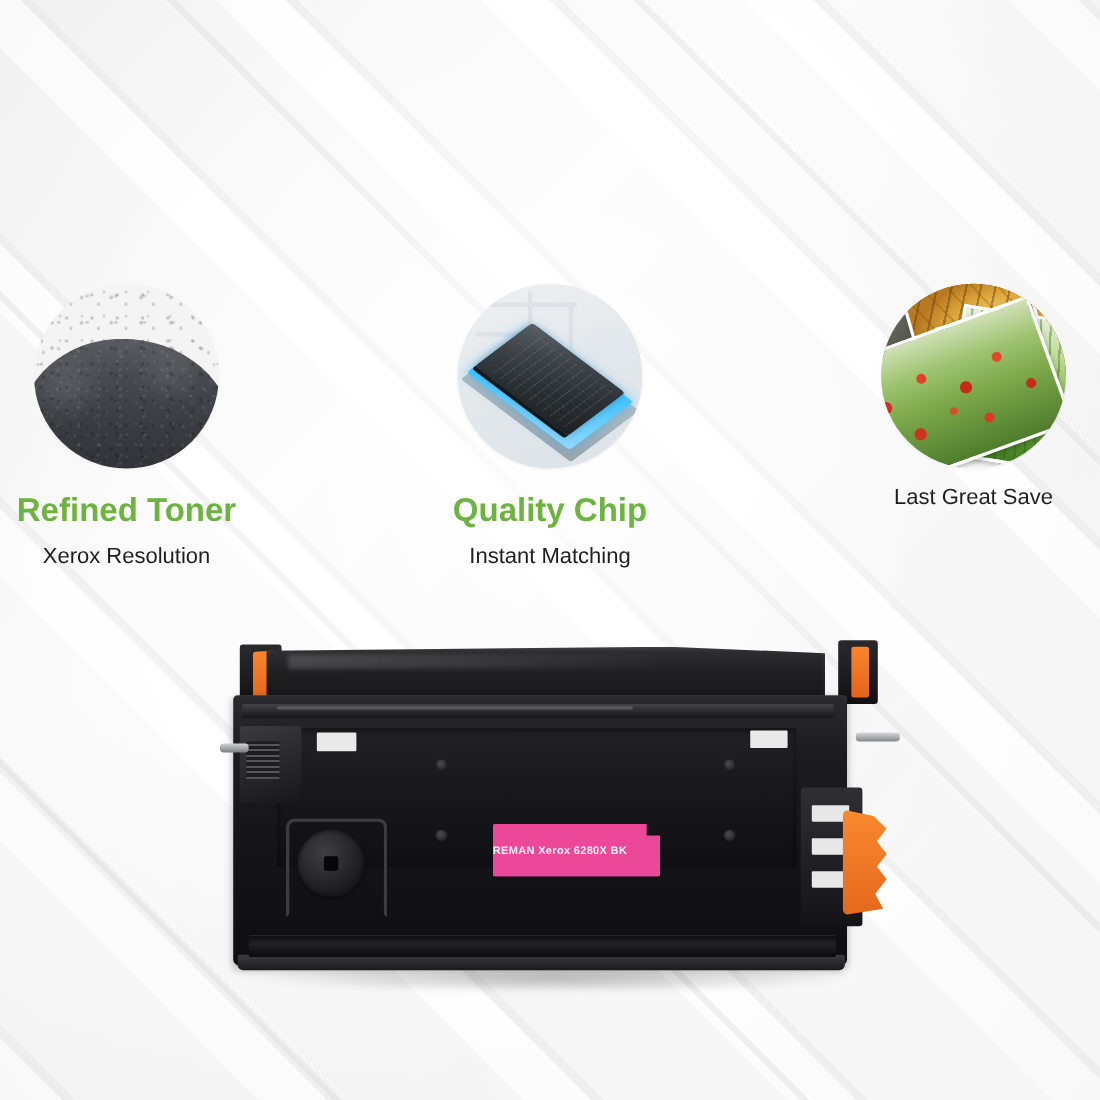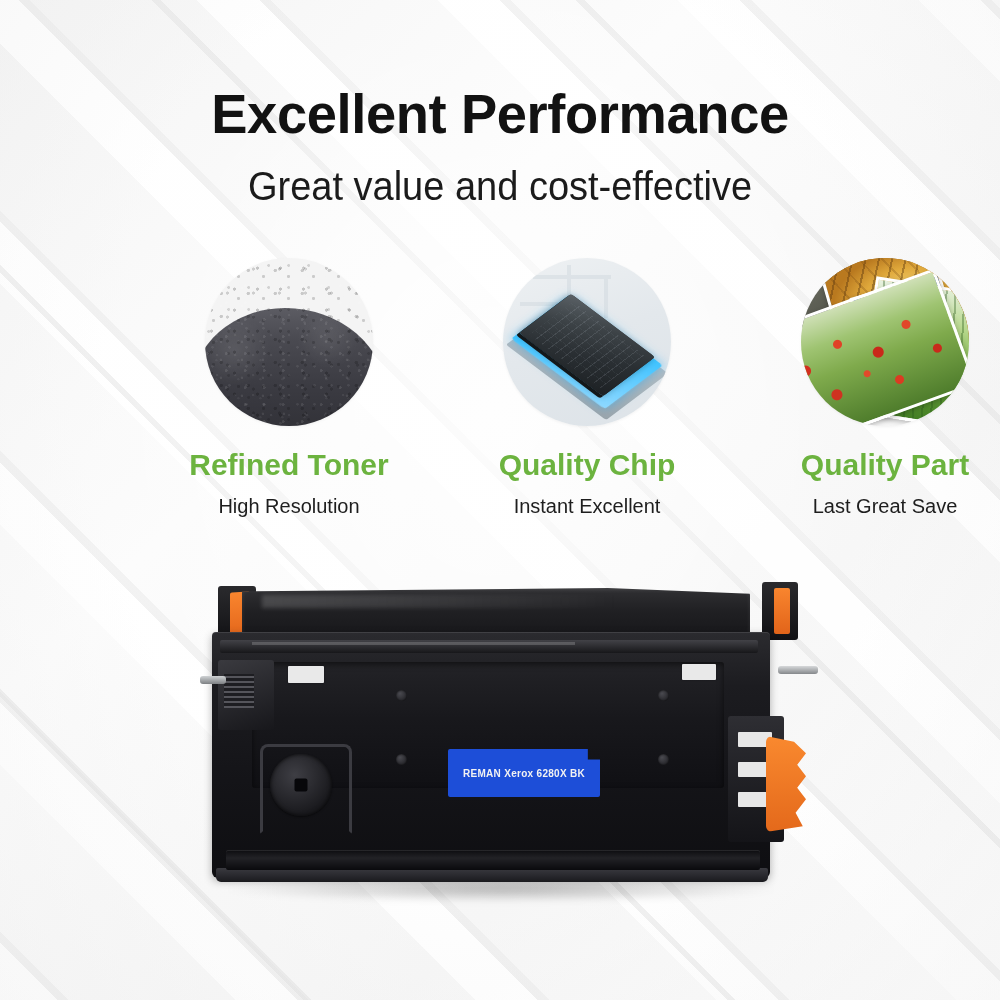--- a/index.html
+++ b/index.html
@@ -42,21 +42,21 @@
     font-family:"Liberation Sans Narrow","Liberation Sans","DejaVu Sans Condensed",sans-serif;
     transform:scaleX(.97);
   }
   .subtitle{
     margin-top:24px;font-size:40px;line-height:1;font-weight:400;color:#1b1b1b;
     font-family:"Liberation Sans Narrow","Liberation Sans","DejaVu Sans Condensed",sans-serif;
     transform:scaleX(.95);
   }
 
   
-  .features{position:absolute;top:258px;left:0;right:0;display:flex;justify-content:flex-end;gap:68px;}
+  .features{position:absolute;top:258px;left:0;right:0;display:flex;justify-content:space-between;gap:68px;}
   .feature{width:230px;display:flex;flex-direction:column;align-items:center;}
   .circle{width:168px;height:168px;border-radius:50%;overflow:hidden;position:relative;
           box-shadow:0 1px 3px rgba(0,0,0,.05);}
 
   
   .toner{background:#f4f4f4;}
   .toner .mound{position:absolute;left:-8%;right:-8%;bottom:-14%;height:84%;
     background:
       radial-gradient(ellipse 30% 40% at 22% 30%,rgba(255,255,255,.10),transparent 60%),
       radial-gradient(ellipse 26% 34% at 70% 22%,rgba(255,255,255,.08),transparent 60%),
@@ -202,23 +202,23 @@
   .ogear{position:absolute;right:10px;top:170px;width:40px;height:96px;
     background:linear-gradient(180deg,#f9892f,#e4691b);
     border-radius:6px 10px 10px 6px;
     clip-path:polygon(0 0,70% 6%,100% 18%,78% 30%,100% 42%,78% 54%,100% 66%,74% 80%,92% 94%,0 100%);}
   .rblock{position:absolute;right:32px;top:150px;width:56px;height:126px;
     background:linear-gradient(180deg,#2e2e33,#141418);border-radius:3px;}
   .rvent{position:absolute;right:44px;width:34px;height:15px;background:#e7e7e7;border-radius:1px;}
 
   
   .label{position:absolute;left:252px;top:183px;width:152px;height:48px;
-    background:#1d4ed8;border-radius:2px;
+    background:#ec4899;border-radius:2px;
     clip-path:polygon(0 0,92% 0,92% 22%,100% 22%,100% 100%,0 100%);
-    display:flex;align-items:center;justify-content:center;
+    display:flex;align-items:center;justify-content:flex-start;
     box-shadow:0 1px 3px rgba(0,0,0,.5);}
   .label span{color:#f2f2f2;font-size:10px;font-weight:700;letter-spacing:.3px;
     font-family:"Liberation Sans Narrow","Liberation Sans",sans-serif;white-space:nowrap;}
 
   
   .drum{position:absolute;left:30px;right:56px;bottom:26px;height:20px;
     background:linear-gradient(180deg,#0c0c0f,#222226 40%,#0a0a0d);border-radius:2px;
     box-shadow:inset 0 1px 0 rgba(255,255,255,.1);}
   .lip{position:absolute;left:20px;right:48px;bottom:14px;height:14px;
     background:linear-gradient(180deg,#3a3a40,#1a1a1e);border-radius:2px 2px 5px 5px;}
@@ -232,63 +232,58 @@
 </head>
 <body>
 
 <div id="stage">
 
   <div class="bg-base"></div>
   <div class="bg-stripes"></div>
   <div class="bg-stripes2"></div>
   <div class="bg-vig"></div>
 
-  <div class="head">
-    <div class="title">Excellent Performance</div>
-    <div class="subtitle">Great value and cost-effective</div>
-  </div>
 
   <div class="features">
 
     <div class="feature">
       <div class="circle toner">
         <div class="mound"></div>
           <div class="grain"></div>
       </div>
       <div class="fname">Refined Toner</div>
-      <div class="fcap">High Resolution</div>
+      <div class="fcap">Xerox Resolution</div>
     </div>
 
     <div class="feature">
       <div class="circle chip">
         <div class="bgtrace">
           <i style="left:18%;top:10%;width:46%;height:4px;"></i>
           <i style="left:60%;top:10%;width:4px;height:26%;"></i>
           <i style="left:10%;top:26%;width:30%;height:4px;"></i>
           <i style="left:38%;top:4%;width:4px;height:24%;"></i>
         </div>
         <div class="base"></div>
         <div class="glow"></div>
         <div class="body">
             <div class="plate"></div>
           </div>
       </div>
       <div class="fname">Quality Chip</div>
-      <div class="fcap">Instant Excellent</div>
+      <div class="fcap">Instant Matching</div>
     </div>
 
     <div class="feature">
       <div class="circle prints">
         <div class="ph dark"></div>
         <div class="ph autumn"></div>
         <div class="ph blue"></div>
         <div class="ph green"></div>
         <div class="ph poppy"></div>
       </div>
-      <div class="fname">Quality Part</div>
       <div class="fcap">Last Great Save</div>
     </div>
 
   </div>
 
   <div class="product">
     <div class="shadow"></div>
     <div class="cart">
 
       <div class="tabholder l"></div>

